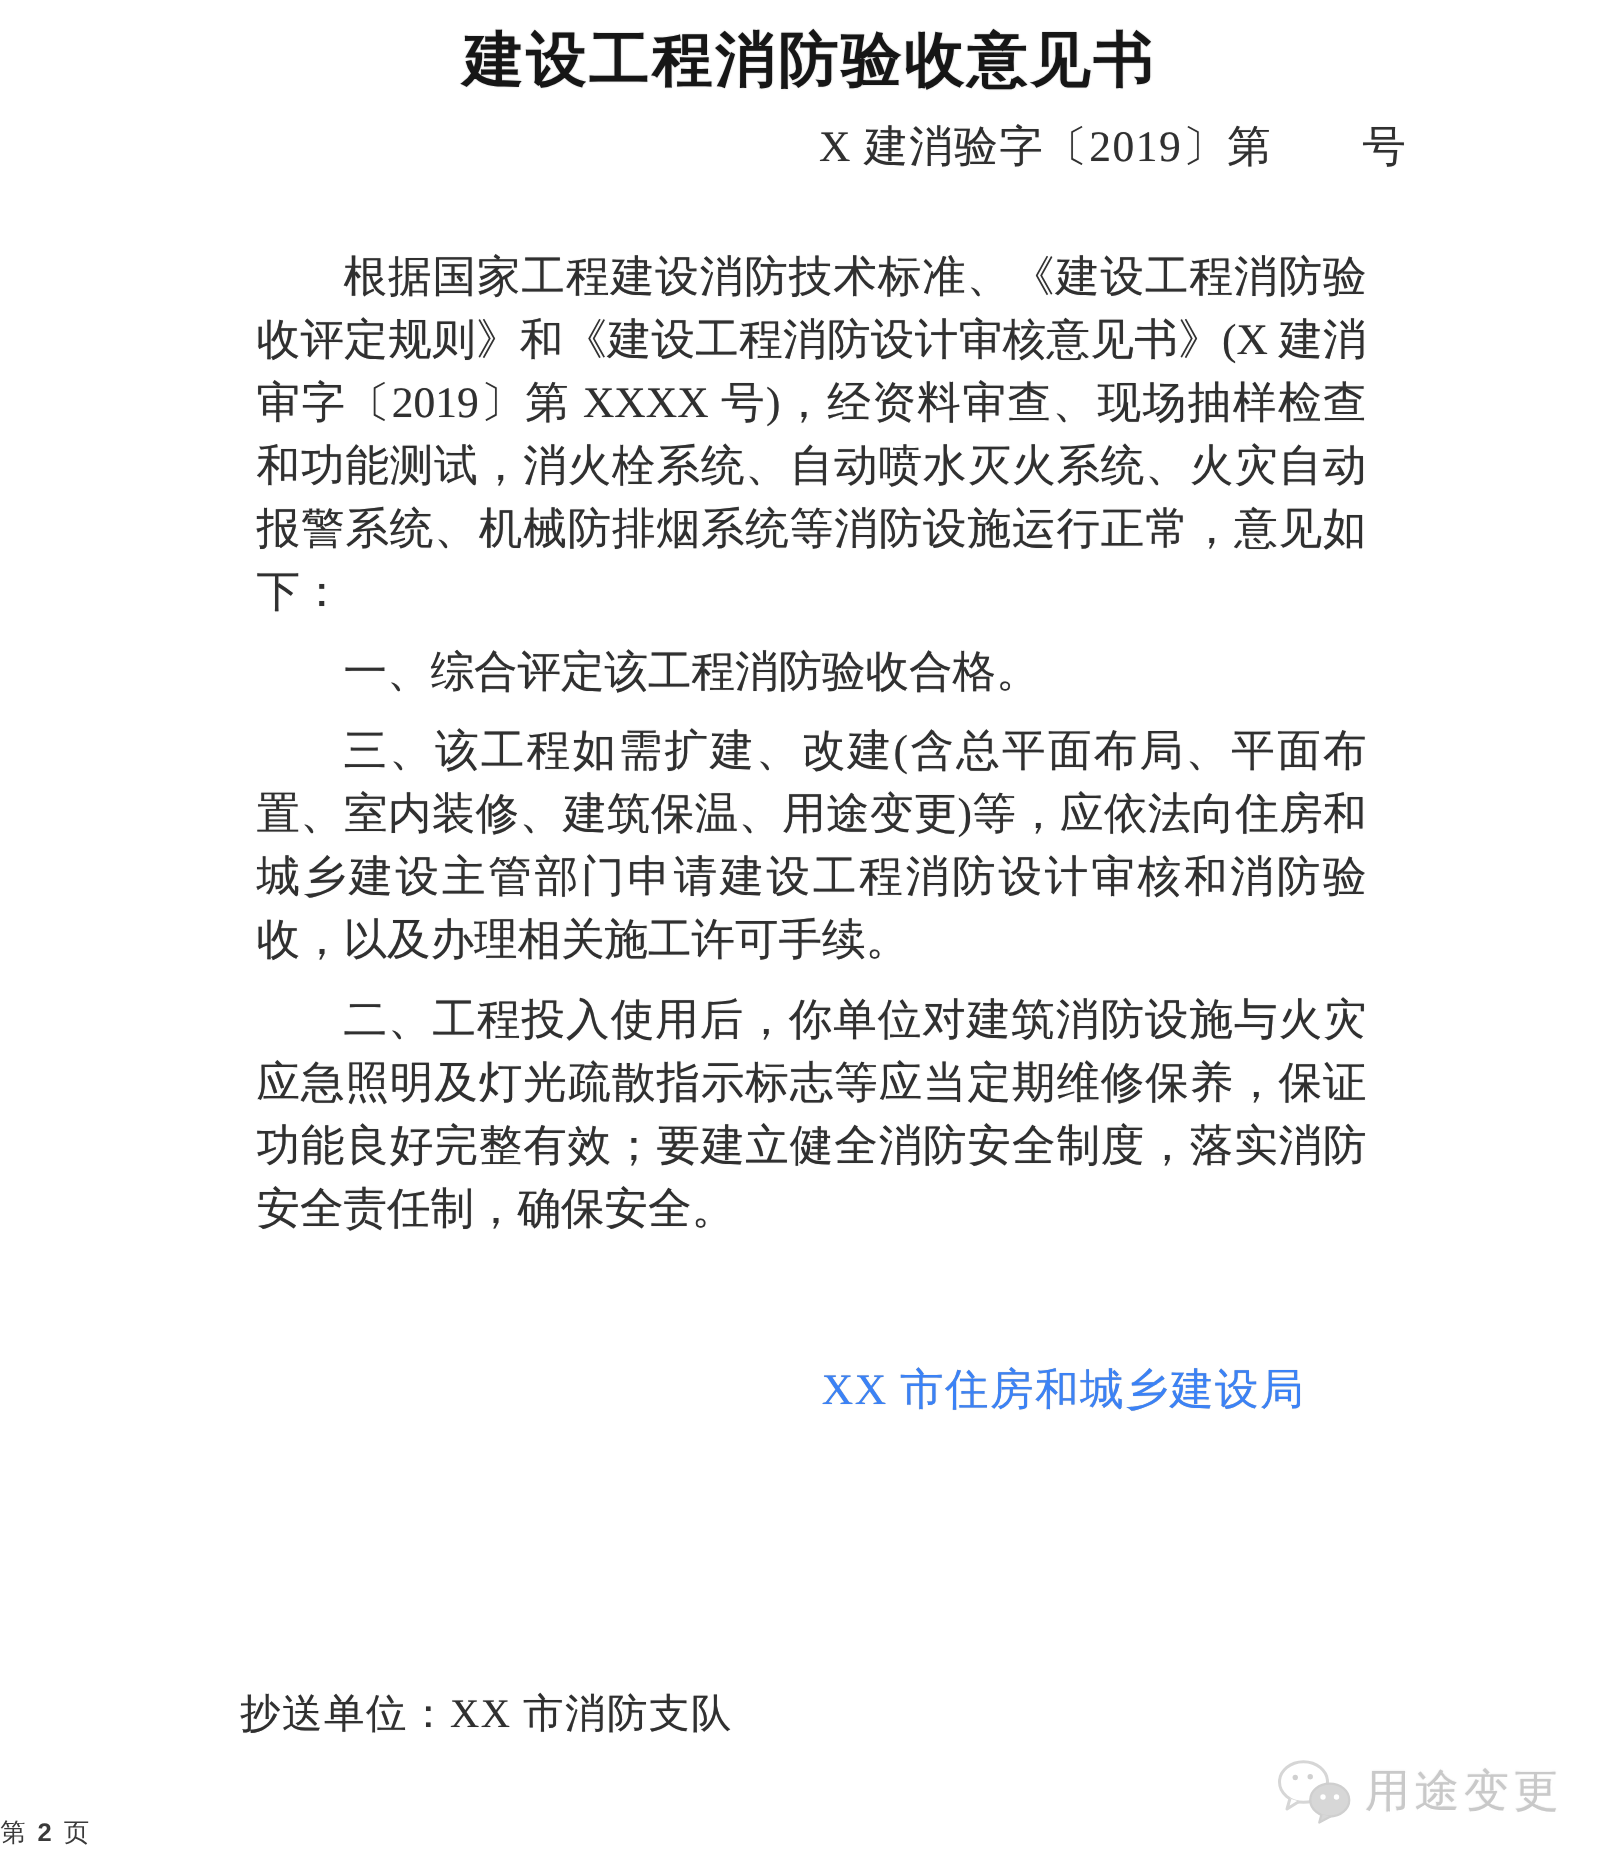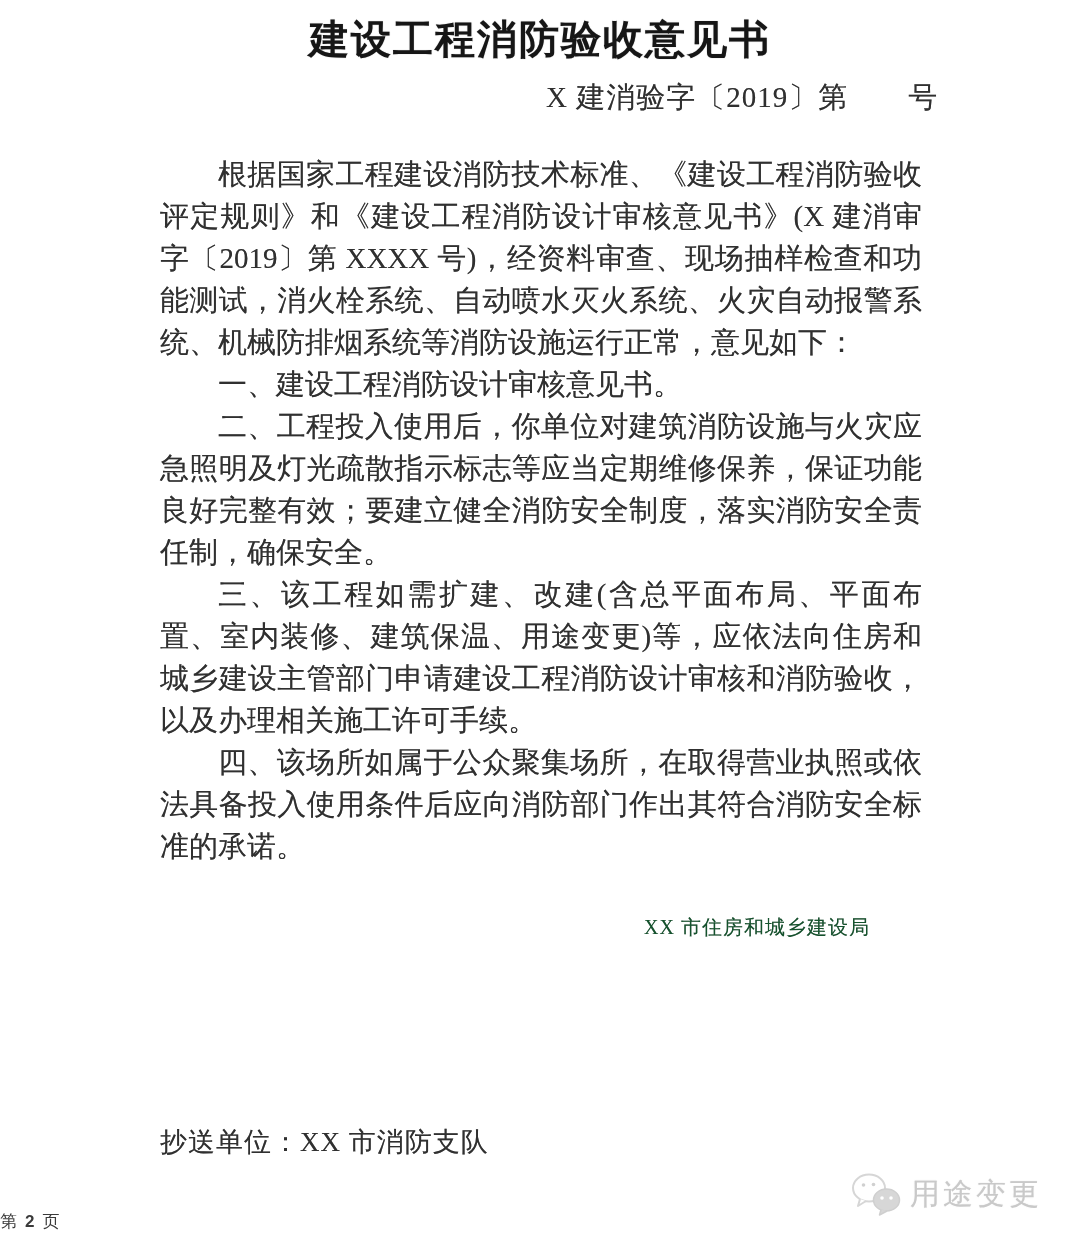--- a/index.html
+++ b/index.html
@@ -49,34 +49,34 @@
     top: 153px;
     width: 762px;
     font-size: 29px;
     line-height: 42px;
     text-align: justify;
     text-justify: inter-ideograph;
     color: #303030;
     text-shadow: 0 0 0.5px rgba(0,0,0,0.45);
   }
   .doc-body p {
-    margin: 0;
+    margin: 11px;
     padding: 0;
     text-indent: 2em;
   }
   
   .signature {
     position: absolute;
     right: 210px;
     top: 904px;
     text-align: right;
-    font-size: 20px;
+    font-size: 29px;
     line-height: 47px;
     letter-spacing: 1px;
-    color: #14532d;
+    color: #3b82f6;
     text-shadow: 0 0 0.5px rgba(0,0,0,0.4);
   }
   
   .cc-line {
     position: absolute;
     left: 160px;
     top: 1124px;
     font-size: 27px;
     letter-spacing: 1px;
     color: #303030;
@@ -118,24 +118,23 @@
 <body>
 
 <div class="page">
 
   <h1 class="doc-title">建设工程消防验收意见书</h1>
 
   <div class="doc-number">X 建消验字〔2019〕第　　号</div>
 
   <div class="doc-body">
     <p>根据国家工程建设消防技术标准、《建设工程消防验收评定规则》和《建设工程消防设计审核意见书》(X 建消审字〔2019〕第 XXXX 号)，经资料审查、现场抽样检查和功能测试，消火栓系统、自动喷水灭火系统、火灾自动报警系统、机械防排烟系统等消防设施运行正常，意见如下：</p>
-    <p>一、建设工程消防设计审核意见书。</p>
+    <p>一、综合评定该工程消防验收合格。</p>
+    <p>三、该工程如需扩建、改建(含总平面布局、平面布置、室内装修、建筑保温、用途变更)等，应依法向住房和城乡建设主管部门申请建设工程消防设计审核和消防验收，以及办理相关施工许可手续。</p>
     <p>二、工程投入使用后，你单位对建筑消防设施与火灾应急照明及灯光疏散指示标志等应当定期维修保养，保证功能良好完整有效；要建立健全消防安全制度，落实消防安全责任制，确保安全。</p>
-    <p>三、该工程如需扩建、改建(含总平面布局、平面布置、室内装修、建筑保温、用途变更)等，应依法向住房和城乡建设主管部门申请建设工程消防设计审核和消防验收，以及办理相关施工许可手续。</p>
-    <p>四、该场所如属于公众聚集场所，在取得营业执照或依法具备投入使用条件后应向消防部门作出其符合消防安全标准的承诺。</p>
   </div>
 
   <div class="signature">
     <div>XX 市住房和城乡建设局</div>
   </div>
 
   <div class="cc-line">抄送单位：XX 市消防支队</div>
 
   <div class="watermark">
     <span>

